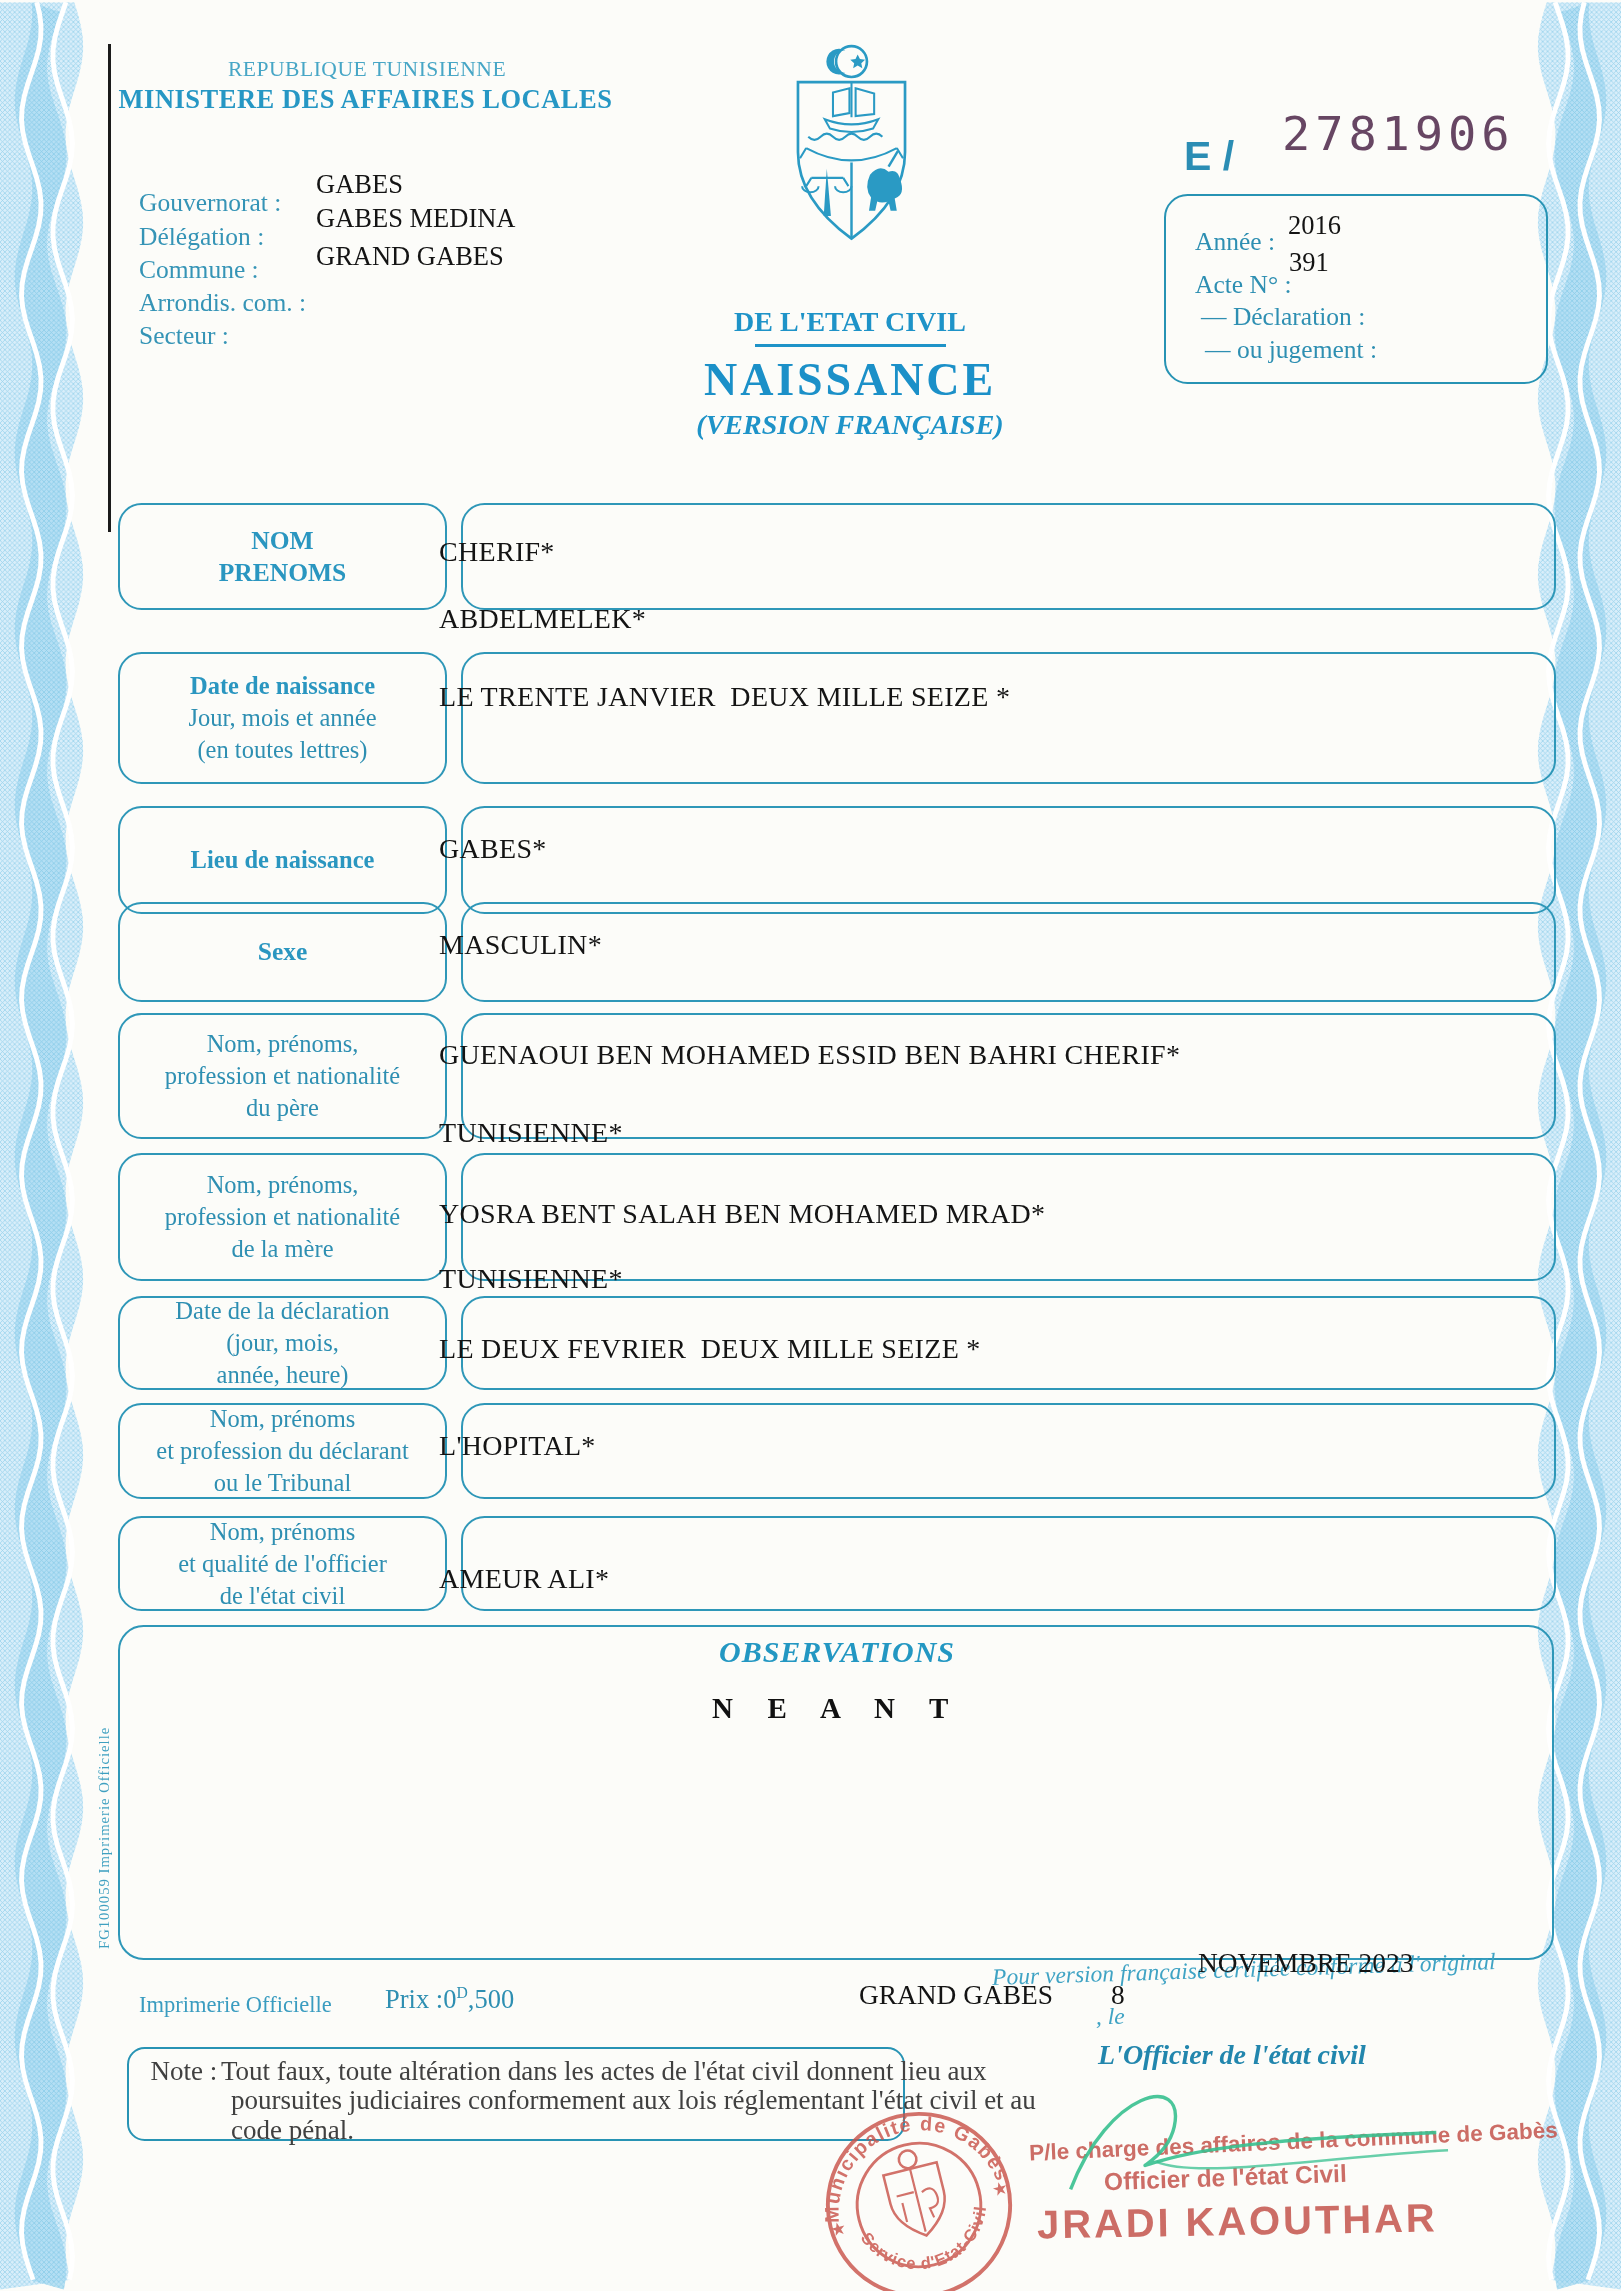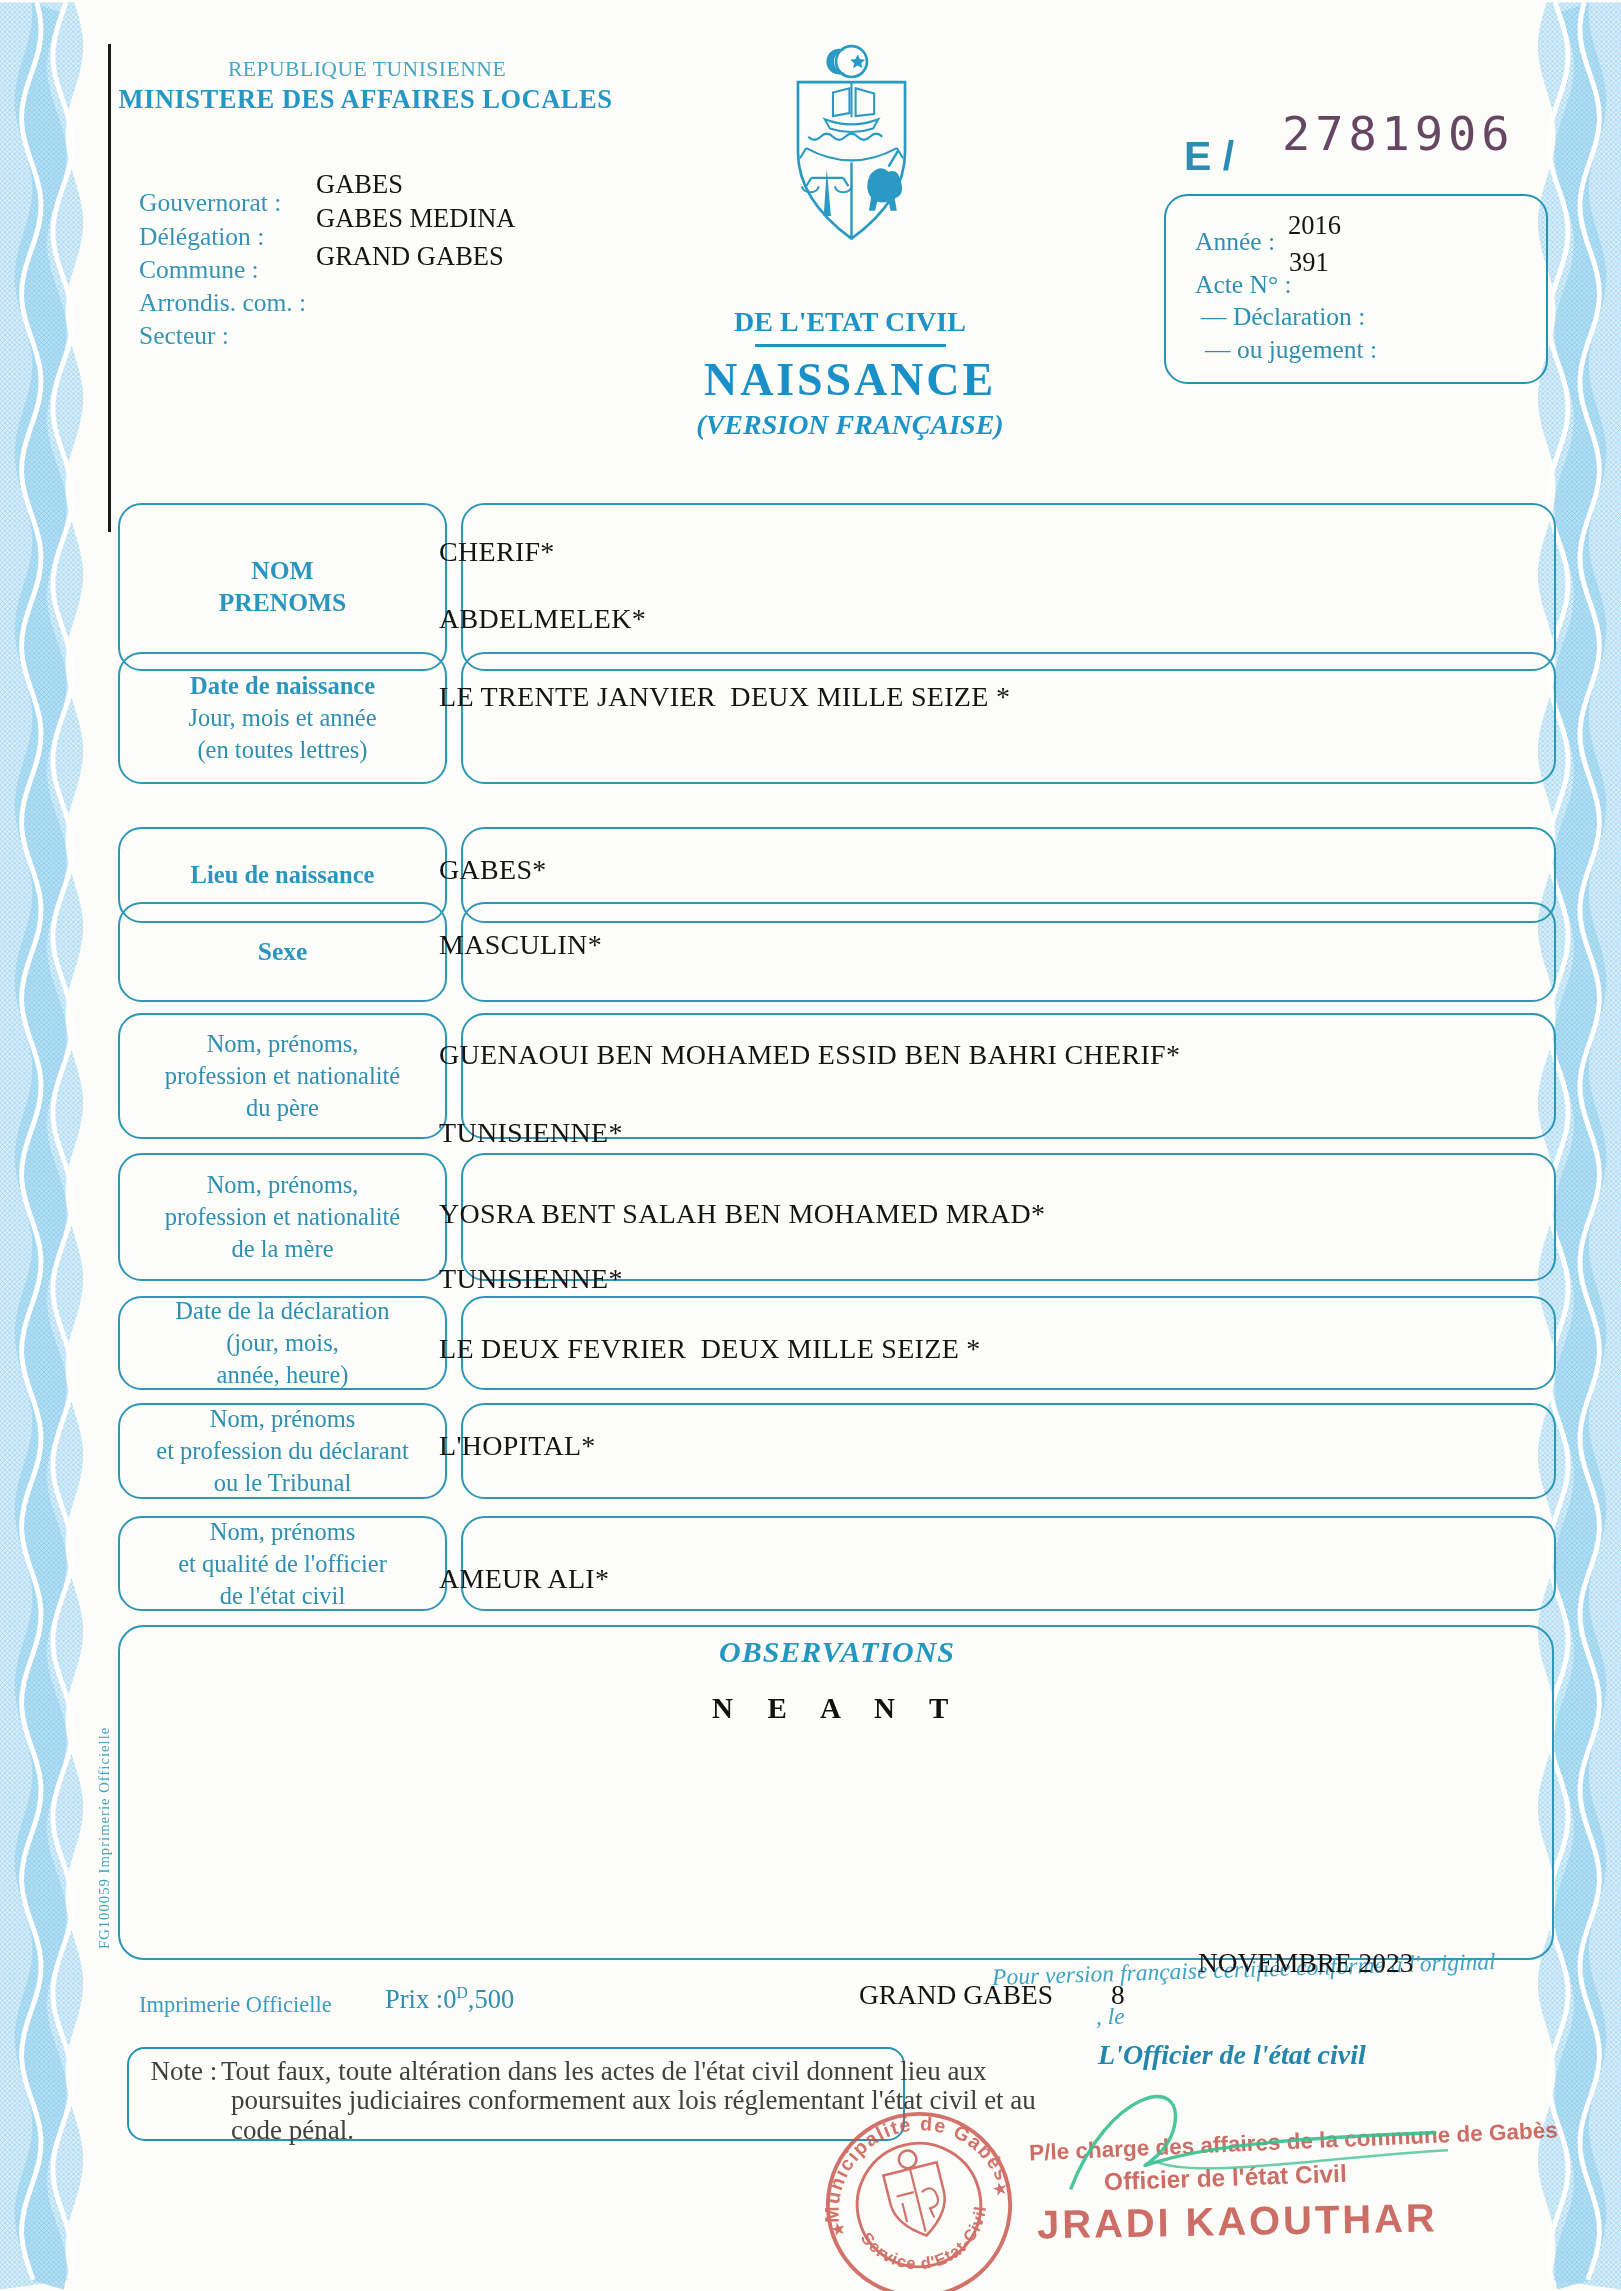--- a/index.html
+++ b/index.html
@@ -133,41 +133,41 @@
 
   <div class="abs actebox" style="left:1164px;top:194px;width:380px;height:186px">
     <div class="abs acte-lbl" style="left:29px;top:31px">Année :</div>
     <div class="abs acte-val" style="left:122px;top:13.7px">2016</div>
     <div class="abs acte-lbl" style="left:29px;top:74px">Acte N° :</div>
     <div class="abs acte-val" style="left:123px;top:51px">391</div>
     <div class="abs acte-lbl" style="left:35px;top:106px">— Déclaration :</div>
     <div class="abs acte-lbl" style="left:39px;top:139px">— ou jugement :</div>
   </div>
 
-  <div class="row" style="top:503px;height:168px">
+  <div class="row" style="top:503px;height:107px">
     <div class="cell lblcell">
       <div class="lt lb">NOM</div>
       <div class="lt lb">PRENOMS</div>
     </div>
     <div class="cell valcell"></div>
     <div class="val" style="left:321px;top:33px">CHERIF*</div>
     <div class="val" style="left:321px;top:100px">ABDELMELEK*</div>
   </div>
 
   <div class="row" style="top:652px;height:132px">
     <div class="cell lblcell">
       <div class="lt lb" style="font-size:24.5px">Date de naissance</div>
       <div class="lt">Jour, mois et année</div>
       <div class="lt">(en toutes lettres)</div>
     </div>
     <div class="cell valcell"></div>
     <div class="val" style="left:321px;top:29px">LE TRENTE JANVIER  DEUX MILLE SEIZE *</div>
   </div>
 
-  <div class="row" style="top:827px;height:96px">
+  <div class="row" style="top:806px;height:108px">
     <div class="cell lblcell">
       <div class="lt lb" style="font-size:24.5px">Lieu de naissance</div>
     </div>
     <div class="cell valcell"></div>
     <div class="val" style="left:321px;top:27.4px">GABES*</div>
   </div>
 
   <div class="row" style="top:902px;height:100px">
     <div class="cell lblcell">
       <div class="lt lb">Sexe</div>

